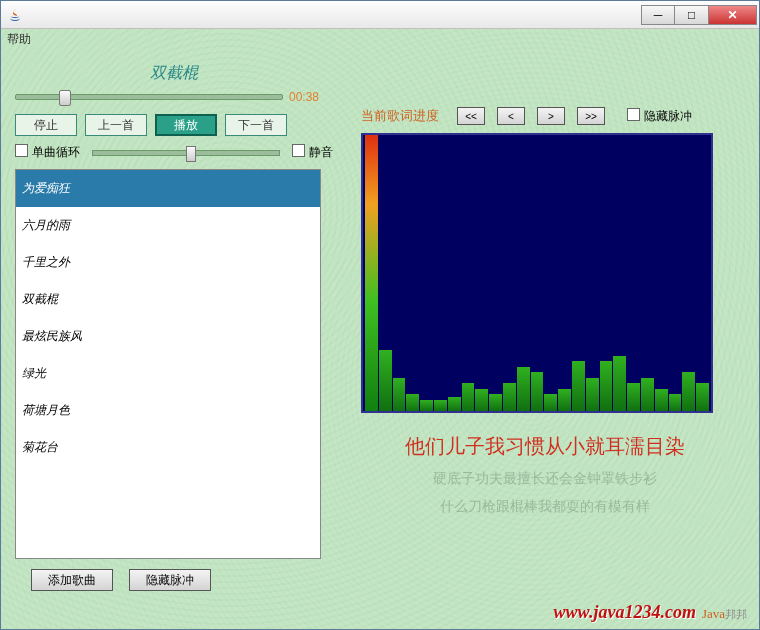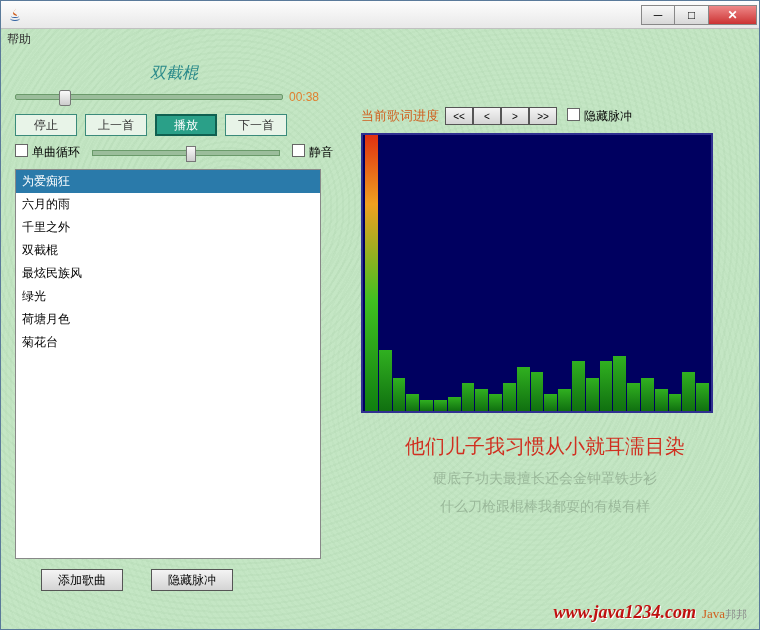--- a/index.html
+++ b/index.html
@@ -34,29 +34,29 @@
 .ctl-btn { width: 62px; height: 22px; border: 1px solid #3a8a7a; background: #e8f4e8; color: #333; cursor: pointer; font-size: 12px; }
 .ctl-btn.active { background: #2aa088; color: #fff; border: 2px solid #106050; }
 
 .opts-row { display: flex; align-items: center; gap: 6px; margin-top: 8px; }
 .chk { display: flex; align-items: flex-start; gap: 4px; cursor: pointer; }
 .chk-box { width: 13px; height: 13px; border: 1px solid #666; background: #fff; }
 .vol-slider { flex: 1; height: 6px; background: #9bbd9b; border: 1px solid #6a9a6a; position: relative; margin: 0 6px; }
 .vol-slider .thumb { position: absolute; top: -5px; width: 10px; height: 16px; background: linear-gradient(#fafafa,#ccc); border: 1px solid #777; }
 
 .playlist { margin-top: 8px; width: 306px; height: 390px; background: #fff; border: 1px solid #888; overflow: auto; }
-.playlist .row { padding: 3px 6px; border-bottom: 0; cursor: pointer; }
+.playlist .row { padding: 10px 6px; border-bottom: 0; cursor: pointer; font-style: italic; }
 .playlist .row.sel { background: #2a7aaa; color: #fff; }
 
-.bottom-btns { margin-top: 10px; display: flex; gap: 28px; margin-left: 26px; }
+.bottom-btns { margin-top: 10px; display: flex; gap: 16px; margin-left: 16px; }
 .bottom-btn { width: 82px; height: 22px; border: 1px solid #555; background: linear-gradient(#f4f4f4,#d4d4d4); cursor: pointer; font-size: 12px; }
 
 .right-pane { position: absolute; left: 360px; top: 76px; width: 368px; }
 
-.nav-row { display: flex; align-items: center; gap: 0; height: 22px; }
+.nav-row { display: flex; align-items: center; gap: 12px; height: 22px; }
 .lyrics-label { color: #d06020; font-size: 13px; margin-right: 6px; }
 .nav-btn { width: 28px; height: 18px; border: 1px solid #555; background: linear-gradient(#f4f4f4,#d4d4d4); cursor: pointer; font-size: 10px; display: flex; align-items: center; justify-content: center; }
 
 .viz { margin-top: 6px; width: 352px; height: 280px; background: #000060; border: 2px solid #303090; position: relative; display: flex; align-items: flex-end; padding: 0 2px; gap: 1px; }
 .viz .bar { flex: 1; }
 
 .lyrics-block { margin-top: 20px; text-align: center; }
 .lyric-line { margin: 10px 0; font-size: 14px; color: #9ab89a; font-family: "KaiTi","STKaiti",serif; }
 .lyric-line.current { color: #d03020; font-size: 20px; }
 

